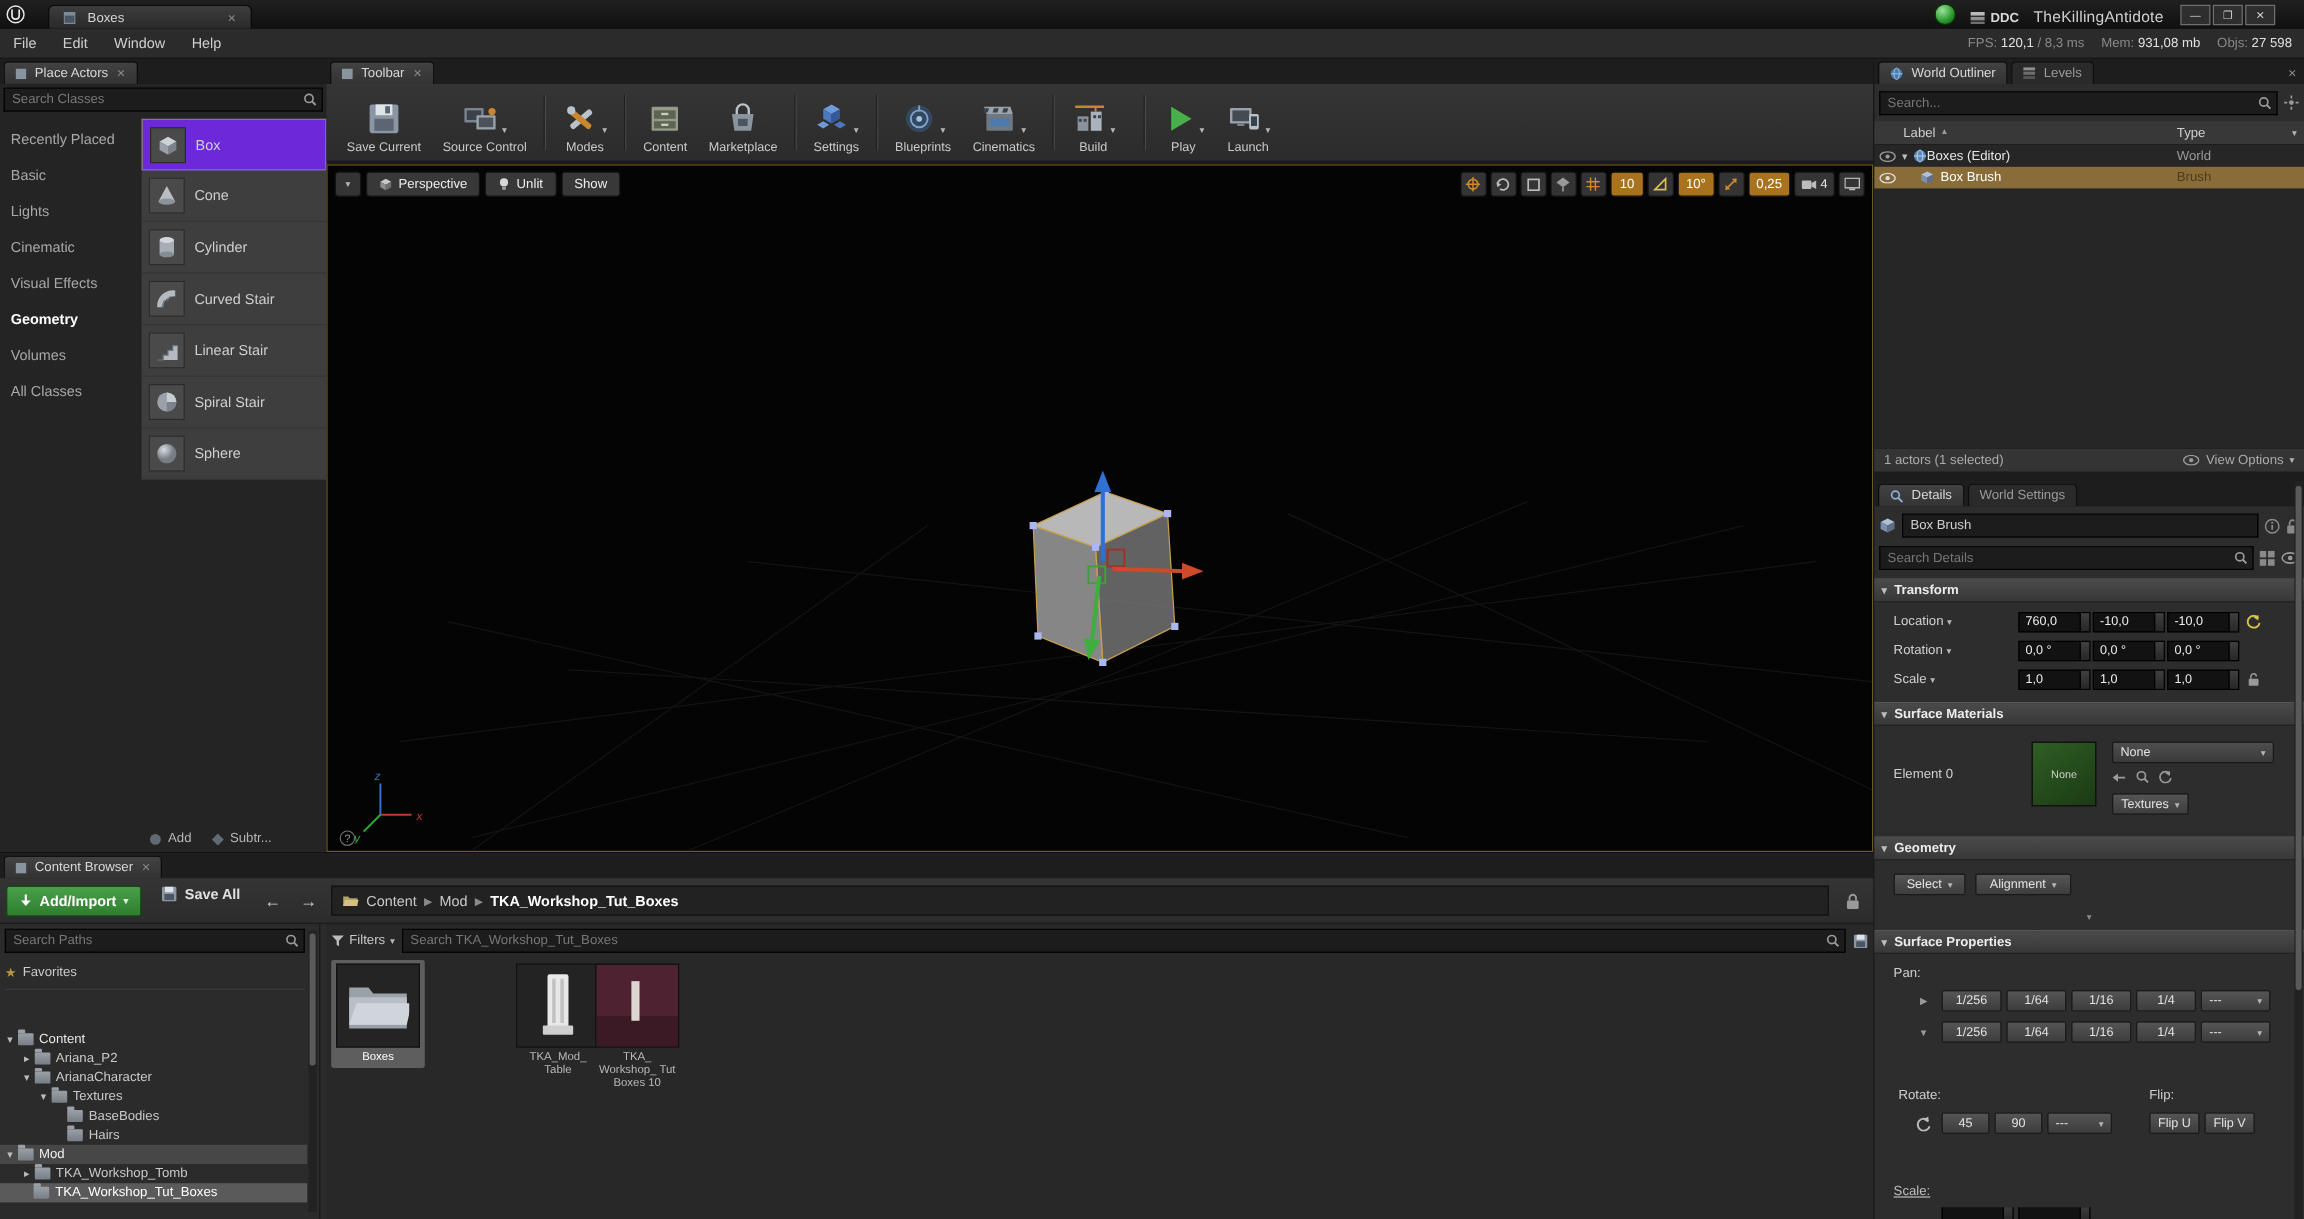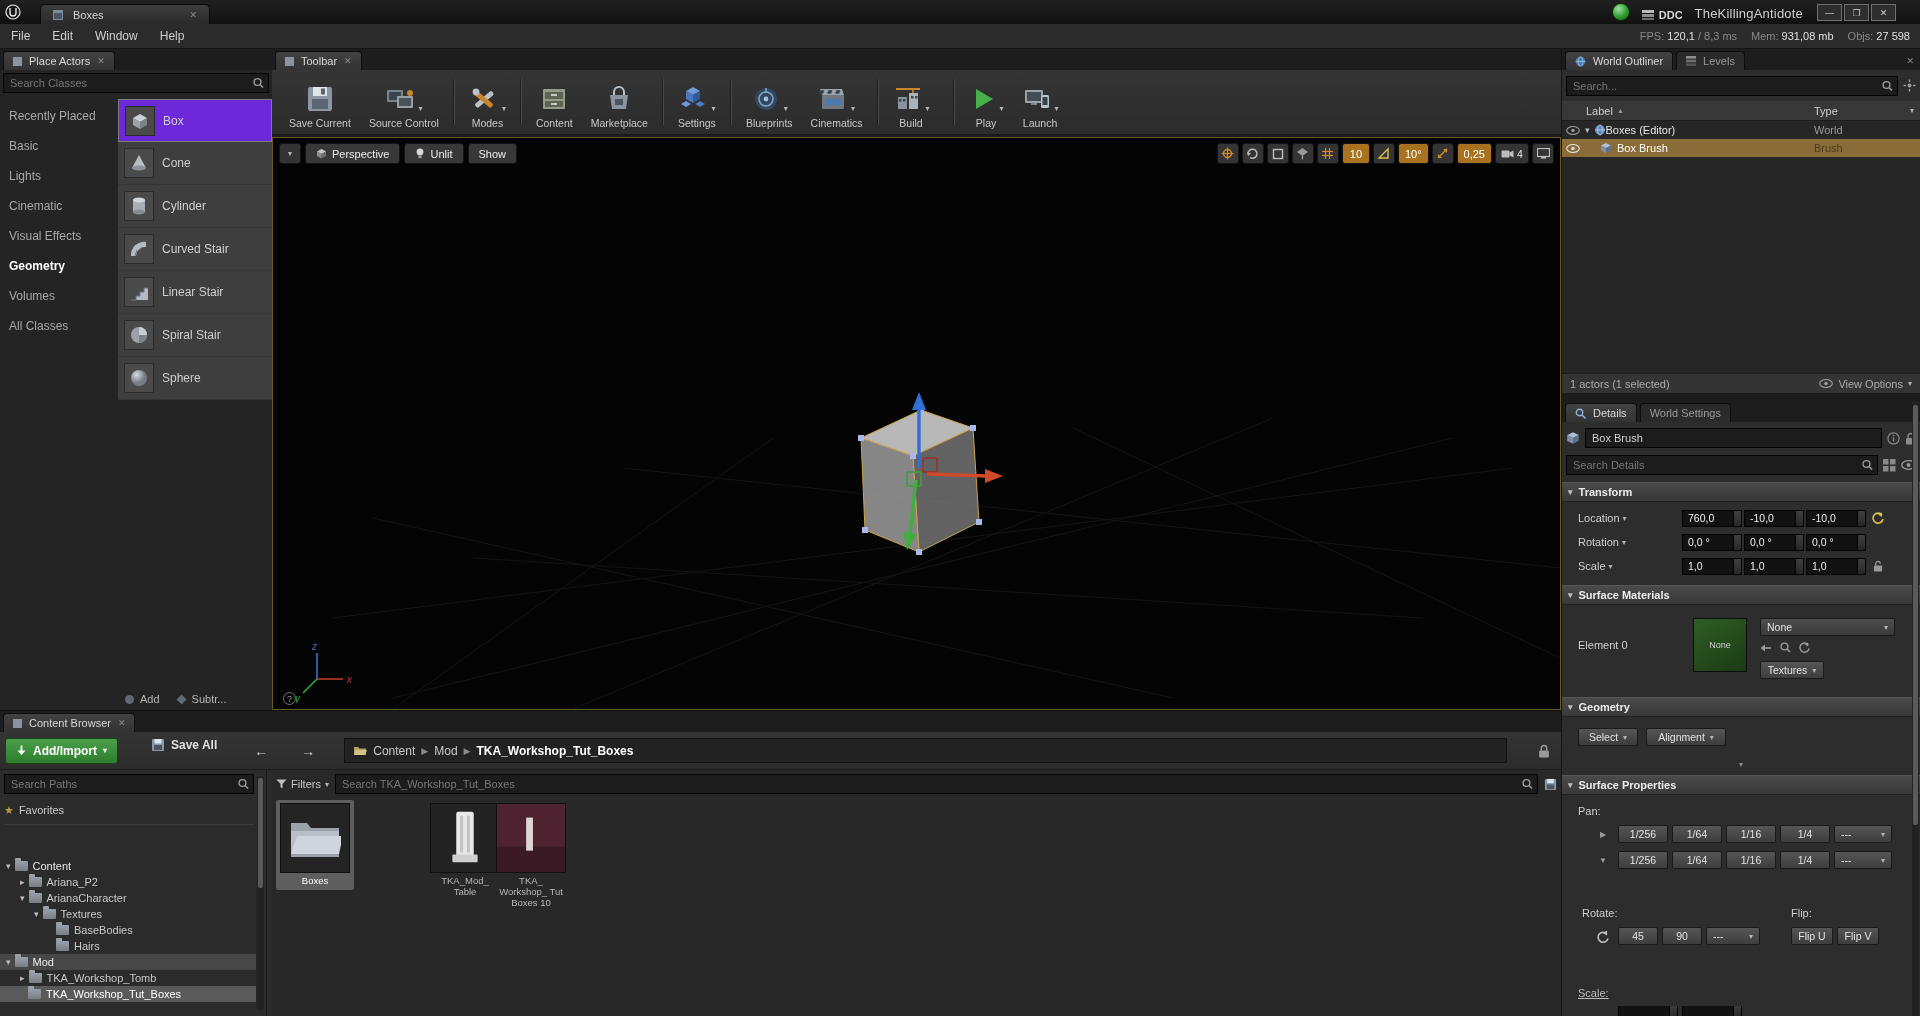--- a/index.html
+++ b/index.html
@@ -74,21 +74,21 @@
   .ol-row .type{position:absolute;left:252px;color:#9a9a9a}
   .ol-sel{background:#8a6c38;color:#fff}
   .ol-sel .type{color:#4a3c1e}
   .footerbar{background:#343434;border-top:1px solid #1e1e1e;color:#ababab;font-size:11px}
   .fieldlbl{color:#cfcfcf;font-size:11px}
   .mini-btn{background:linear-gradient(#555,#3d3d3d);border:1px solid #1a1a1a;border-radius:2px;height:18px;display:flex;align-items:center;justify-content:center;color:#e2e2e2;font-size:10.5px}
   .scroll-thumb{position:absolute;background:#5a5a5a;border-radius:2px;width:5px}
 
   
   .cbrowser{position:absolute;left:0;top:710px;width:1561px;height:306px;background:#2b2b2b;border-top:1px solid #101010}
-  .cb-toolbar{position:absolute;left:0;top:21px;width:100%;height:38px;background:linear-gradient(#343434,#2c2c2c);display:flex;align-items:center;gap:25px;padding:0 5px;border-bottom:1px solid #1b1b1b}
+  .cb-toolbar{position:absolute;left:0;top:21px;width:100%;height:38px;background:linear-gradient(#343434,#2c2c2c);display:flex;align-items:center;gap:8px;padding:0 5px;border-bottom:1px solid #1b1b1b}
   .addimp{background:linear-gradient(#4aa04a,#2e7d2e);border:1px solid #134713;border-radius:3px;height:26px;padding:0 10px;color:#fff;font-weight:bold;font-size:12px;display:flex;align-items:center;gap:6px}
   .saveall{display:flex;align-items:flex-start;gap:6px;color:#e0e0e0;font-size:12px;font-weight:bold;padding:0 8px;height:26px}
   .navarrow{color:#cfcfcf;font-size:14px;padding:0 4px}
   .crumbbar{background:#222;border:1px solid #111;height:25px;flex:1;display:flex;align-items:center;gap:6px;padding:0 8px;font-size:12px}
   .crumb{color:#c9c9c9}.crumb.last{color:#fff;font-weight:bold}
   .crumb-sep{color:#8a8a8a;font-size:9px}
   .cb-left{position:absolute;left:0;top:59px;width:267px;bottom:0;background:#2b2b2b;border-right:1px solid #191919}
   .tree-row{height:16px;display:flex;align-items:center;font-size:11px;color:#c9c9c9;white-space:nowrap}
   .folder{width:13px;height:10px;background:linear-gradient(#9aa0a8,#787e86);border-radius:1px;position:relative;flex:none;margin-right:5px}
   .folder::before{content:"";position:absolute;top:-3px;left:0;width:6px;height:3px;background:#9aa0a8;border-radius:1px 1px 0 0}

